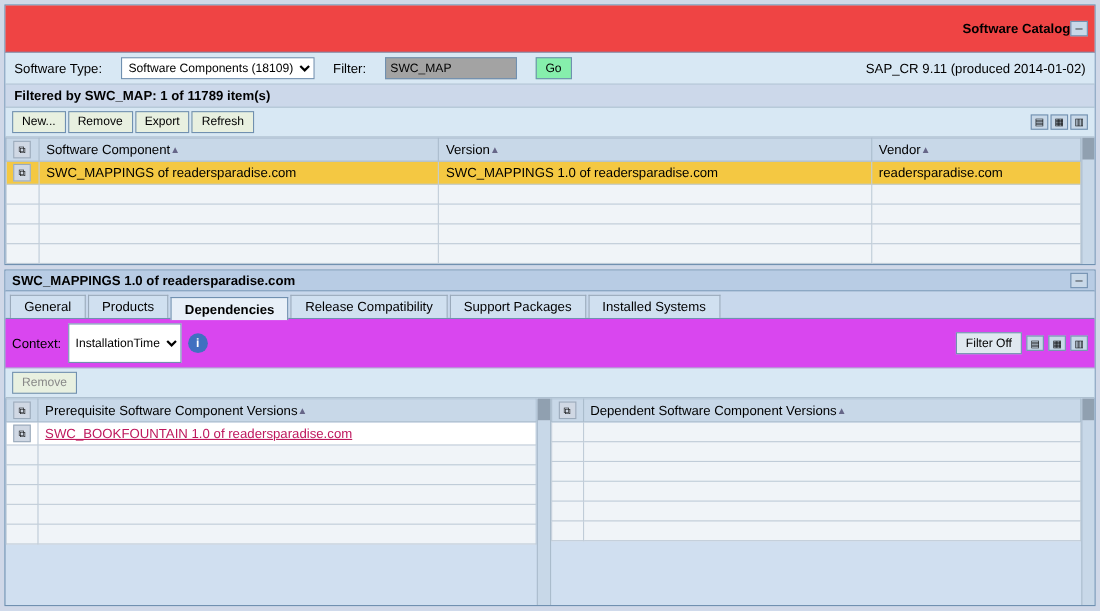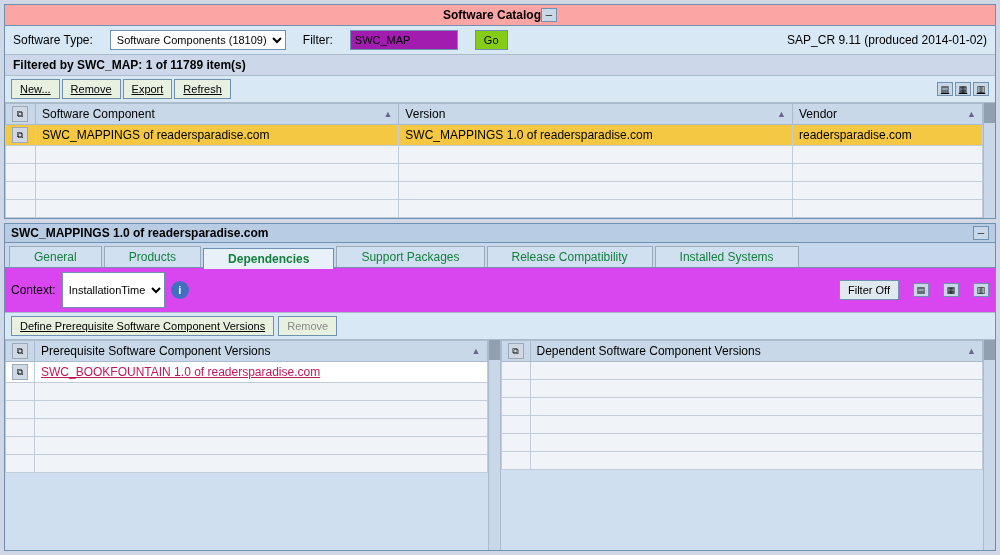--- a/index.html
+++ b/index.html
@@ -21,26 +21,26 @@
       gap: 4px;
     }
     
     .panel {
       background: #d0dff0;
       border: 1px solid #7090b0;
       display: flex;
       flex-direction: column;
     }
     .panel-title-bar {
-      background: #fca5a5;
+      background: #ef4444;
       border-bottom: 1px solid #7090b0;
-      padding: 3px 6px;
-      display: flex;
-      align-items: center;
-      justify-content: center;
+      padding: 14px 6px;
+      display: flex;
+      align-items: center;
+      justify-content: flex-end;
     }
     .panel-title {
       font-weight: bold;
       font-size: 12px;
       color: #000;
     }
     .panel-title-icons {
       display: flex;
       gap: 2px;
     }
@@ -71,27 +71,27 @@
       height: 20px;
       font-size: 11px;
       border: 1px solid #7090b0;
       background: #fff;
       padding: 0 2px;
     }
     .filter-input {
       height: 20px;
       font-size: 11px;
       border: 1px solid #7090b0;
-      background: #a21caf;
+      background: #a3a3a3;
       padding: 0 4px;
-      width: 108px;
+      width: 120px;
     }
     .go-button {
       height: 20px;
-      background: #84cc16;
+      background: #86efac;
       border: 1px solid #7090b0;
       font-size: 11px;
       padding: 0 8px;
       cursor: pointer;
     }
     .sap-info {
       margin-left: auto;
       font-size: 12px;
       color: #000;
     }
@@ -103,21 +103,20 @@
       background: #ccd8ea;
       border-bottom: 1px solid #aabccc;
     }
     .toolbar {
       display: flex;
       align-items: center;
       padding: 3px 6px;
       gap: 2px;
       background: #d8e8f4;
       border-bottom: 1px solid #aabccc;
-      text-decoration: underline;
     }
     .toolbar-btn {
       height: 20px;
       background: #e8f0e0;
       border: 1px solid #7090b0;
       font-size: 11px;
       padding: 0 8px;
       cursor: pointer;
     }
     .toolbar-right {
@@ -159,21 +158,21 @@
       background: #d0d8e4;
       border: 1px solid #9aaabb;
       cursor: pointer;
       font-size: 9px;
       text-align: center;
       line-height: 14px;
     }
     .col-header-cell {
       display: flex;
       align-items: center;
-      justify-content: space-between;
+      justify-content: flex-start;
     }
     .sort-arrow {
       font-size: 9px;
       color: #668;
     }
 
     
     .bottom-panel {
       background: #d0dff0;
       border: 1px solid #7090b0;
@@ -192,48 +191,48 @@
     .tabs-bar {
       display: flex;
       align-items: flex-end;
       background: #c8d8ec;
       border-bottom: 1px solid #7090b0;
       padding: 0 4px;
       padding-top: 3px;
       gap: 2px;
     }
     .tab {
-      padding: 3px 24px;
+      padding: 3px 12px;
       font-size: 12px;
       border: 1px solid #9aaabb;
       border-bottom: none;
       background: #d0e0f0;
       cursor: pointer;
-      color: #15803d;
+      color: #000000;
     }
     .tab.active {
       background: #e8f0f8;
       font-weight: bold;
       border-color: #7090b0;
       position: relative;
       top: 2px;
     }
     .context-bar {
       display: flex;
       align-items: center;
       padding: 4px 6px;
       gap: 6px;
       background: #d946ef;
       border-bottom: 1px solid #aabccc;
     }
     .context-right {
       margin-left: auto;
       display: flex;
       align-items: center;
-      gap: 14px;
+      gap: 4px;
     }
     .filter-off-btn {
       height: 20px;
       background: #e0e8f0;
       border: 1px solid #7090b0;
       font-size: 11px;
       padding: 0 8px;
       cursor: pointer;
     }
     .prereq-toolbar {
@@ -480,24 +479,24 @@
       <div class="tab">
         <span>General</span>
       </div>
       <div class="tab">
         <span>Products</span>
       </div>
       <div class="tab active">
         <span>Dependencies</span>
       </div>
       <div class="tab">
+        <span>Release Compatibility</span>
+      </div>
+      <div class="tab">
         <span>Support Packages</span>
-      </div>
-      <div class="tab">
-        <span>Release Compatibility</span>
       </div>
       <div class="tab">
         <span>Installed Systems</span>
       </div>
     </div>
 
     <div class="context-bar">
       <span class="label-text">Context:</span>
       <select class="context-select">
         <option>InstallationTime</option>
@@ -505,21 +504,20 @@
       <div class="info-icon">i</div>
       <div class="context-right">
         <button class="filter-off-btn">Filter Off</button>
         <div class="title-icon-btn">▤</div>
         <div class="title-icon-btn">▦</div>
         <div class="title-icon-btn">▥</div>
       </div>
     </div>
 
     <div class="prereq-toolbar">
-      <button class="define-btn">Define Prerequisite Software Component Versions</button>
       <button class="remove-btn">Remove</button>
     </div>
 
     <div class="split-tables">
 
       <div class="split-left">
         <div class="table-wrapper" style="flex:1;">
           <div class="table-scroll-area">
             <table class="sub-table">
               <thead>

